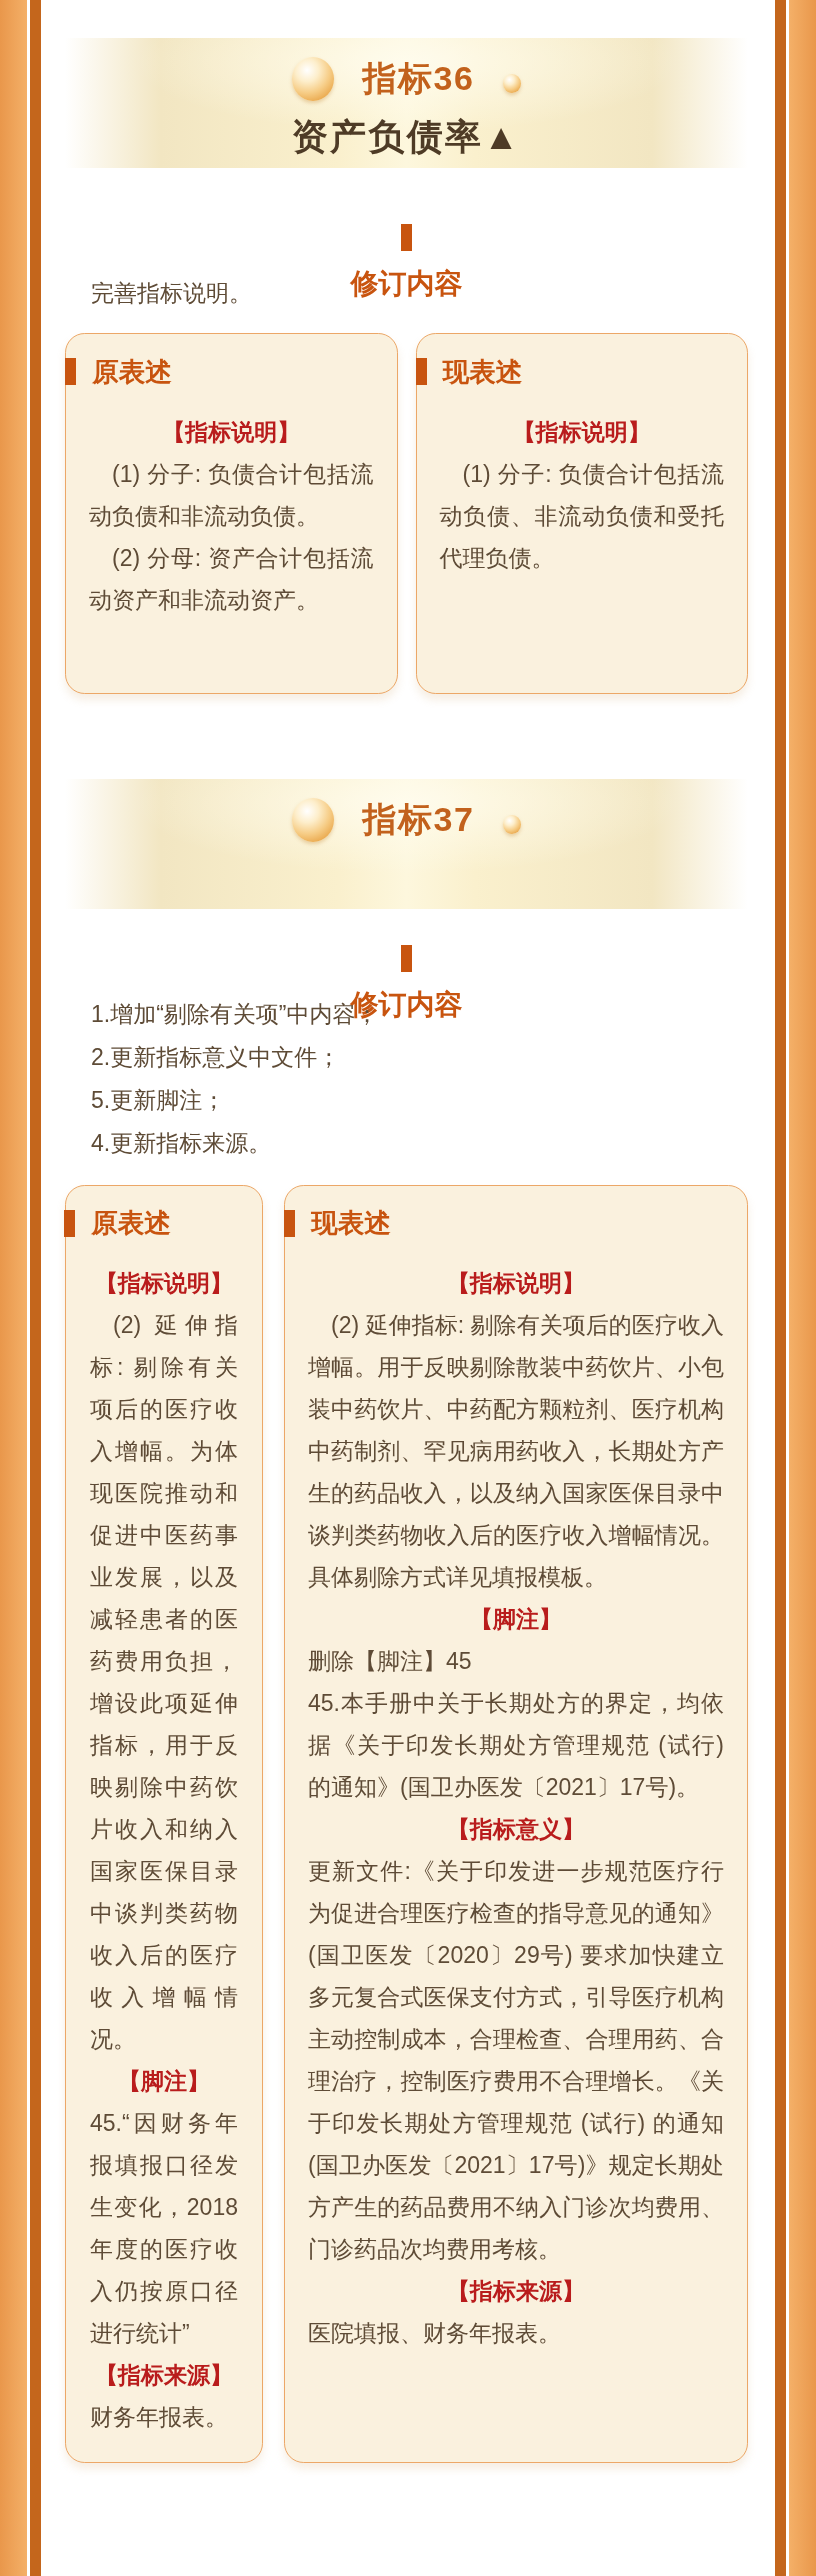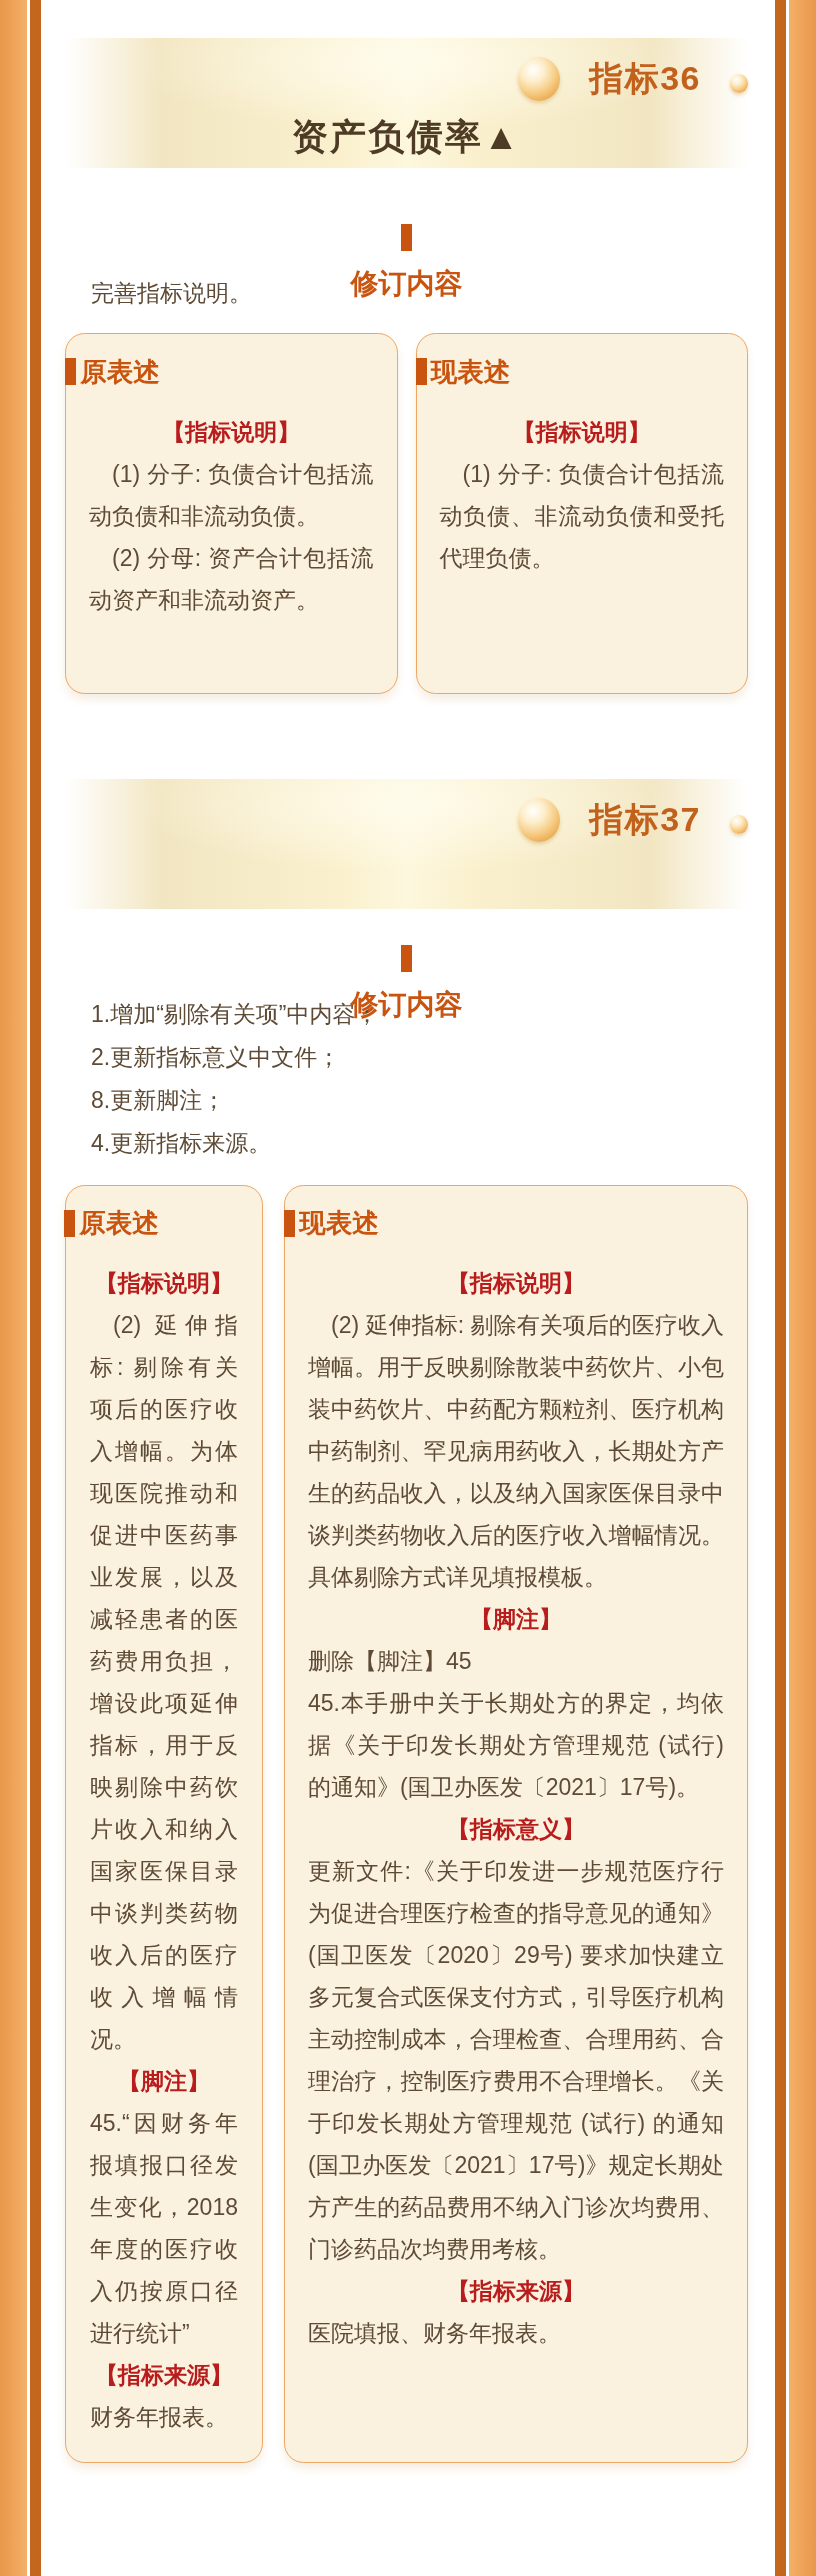--- a/index.html
+++ b/index.html
@@ -35,21 +35,21 @@
     margin-top:38px;
     height:130px;
     text-align:center;
     padding-top:0;
     background:
       radial-gradient(ellipse 40% 55% at 50% 18%, rgba(255,252,238,.9) 0%, rgba(255,252,238,0) 100%),
       linear-gradient(to right, rgba(243,231,196,0) 0%, #f2e6c2 14%, #faf0cd 40%, #fdf7dd 50%, #faf0cd 60%, #f2e6c2 86%, rgba(243,231,196,0) 100%);
   }
   .banner-2{margin-top:85px;}
   .chip-row{
-    display:flex;align-items:center;justify-content:flex-end;
+    display:flex;align-items:center;justify-content:center;
     gap:29px;
     padding-top:18px;
     height:45px;
   }
   .pearl{
     display:inline-block;border-radius:50%;
     background:radial-gradient(circle at 36% 30%, #ffffff 0%, #fdeecb 28%, #f6cc85 56%, #eaa94e 80%, #d88f2e 97%);
     box-shadow:0 2.3px 3.8px rgba(201,144,62,.35);
   }
   .pearl-lg{width:42px;height:44px;}
@@ -91,21 +91,21 @@
   .card{
     background:#faf1de;
     border:1.5px solid #eca767;
     border-radius:19.7px;
     box-sizing:border-box;
     padding:19.7px 23px 24px;
     box-shadow:0 6px 9px rgba(205,160,100,.18);
   }
   .card-narrow{padding:19.7px 24px 24px;}
   .card-head{
-    display:flex;align-items:center;gap:4px;
+    display:flex;align-items:center;gap:16px;
     margin-left:-24px;
     margin-bottom:21px;
   }
   .card-narrow .card-head{margin-left:-26px;}
   .card-title{font-size:26.5px;font-weight:bold;color:#c8540f;}
 
   .card-body p{
     margin:0;
     font-size:23px;
     line-height:42px;
@@ -180,21 +180,21 @@
         </div>
       </div>
 
       <div class="rev-header rev-header-2">
         <span class="bar"></span>
         <span class="rev-title">修订内容</span>
       </div>
       <div class="rev-body">
         <p>1.增加“剔除有关项”中内容；</p>
         <p>2.更新指标意义中文件；</p>
-        <p>8.更新脚注；</p>
+        <p>5.更新脚注；</p>
         <p>4.更新指标来源。</p>
       </div>
 
       <div class="cards cards-37">
         <div class="card card-narrow">
           <div class="card-head">
             <span class="bar"></span>
             <span class="card-title">原表述</span>
           </div>
           <div class="card-body">

